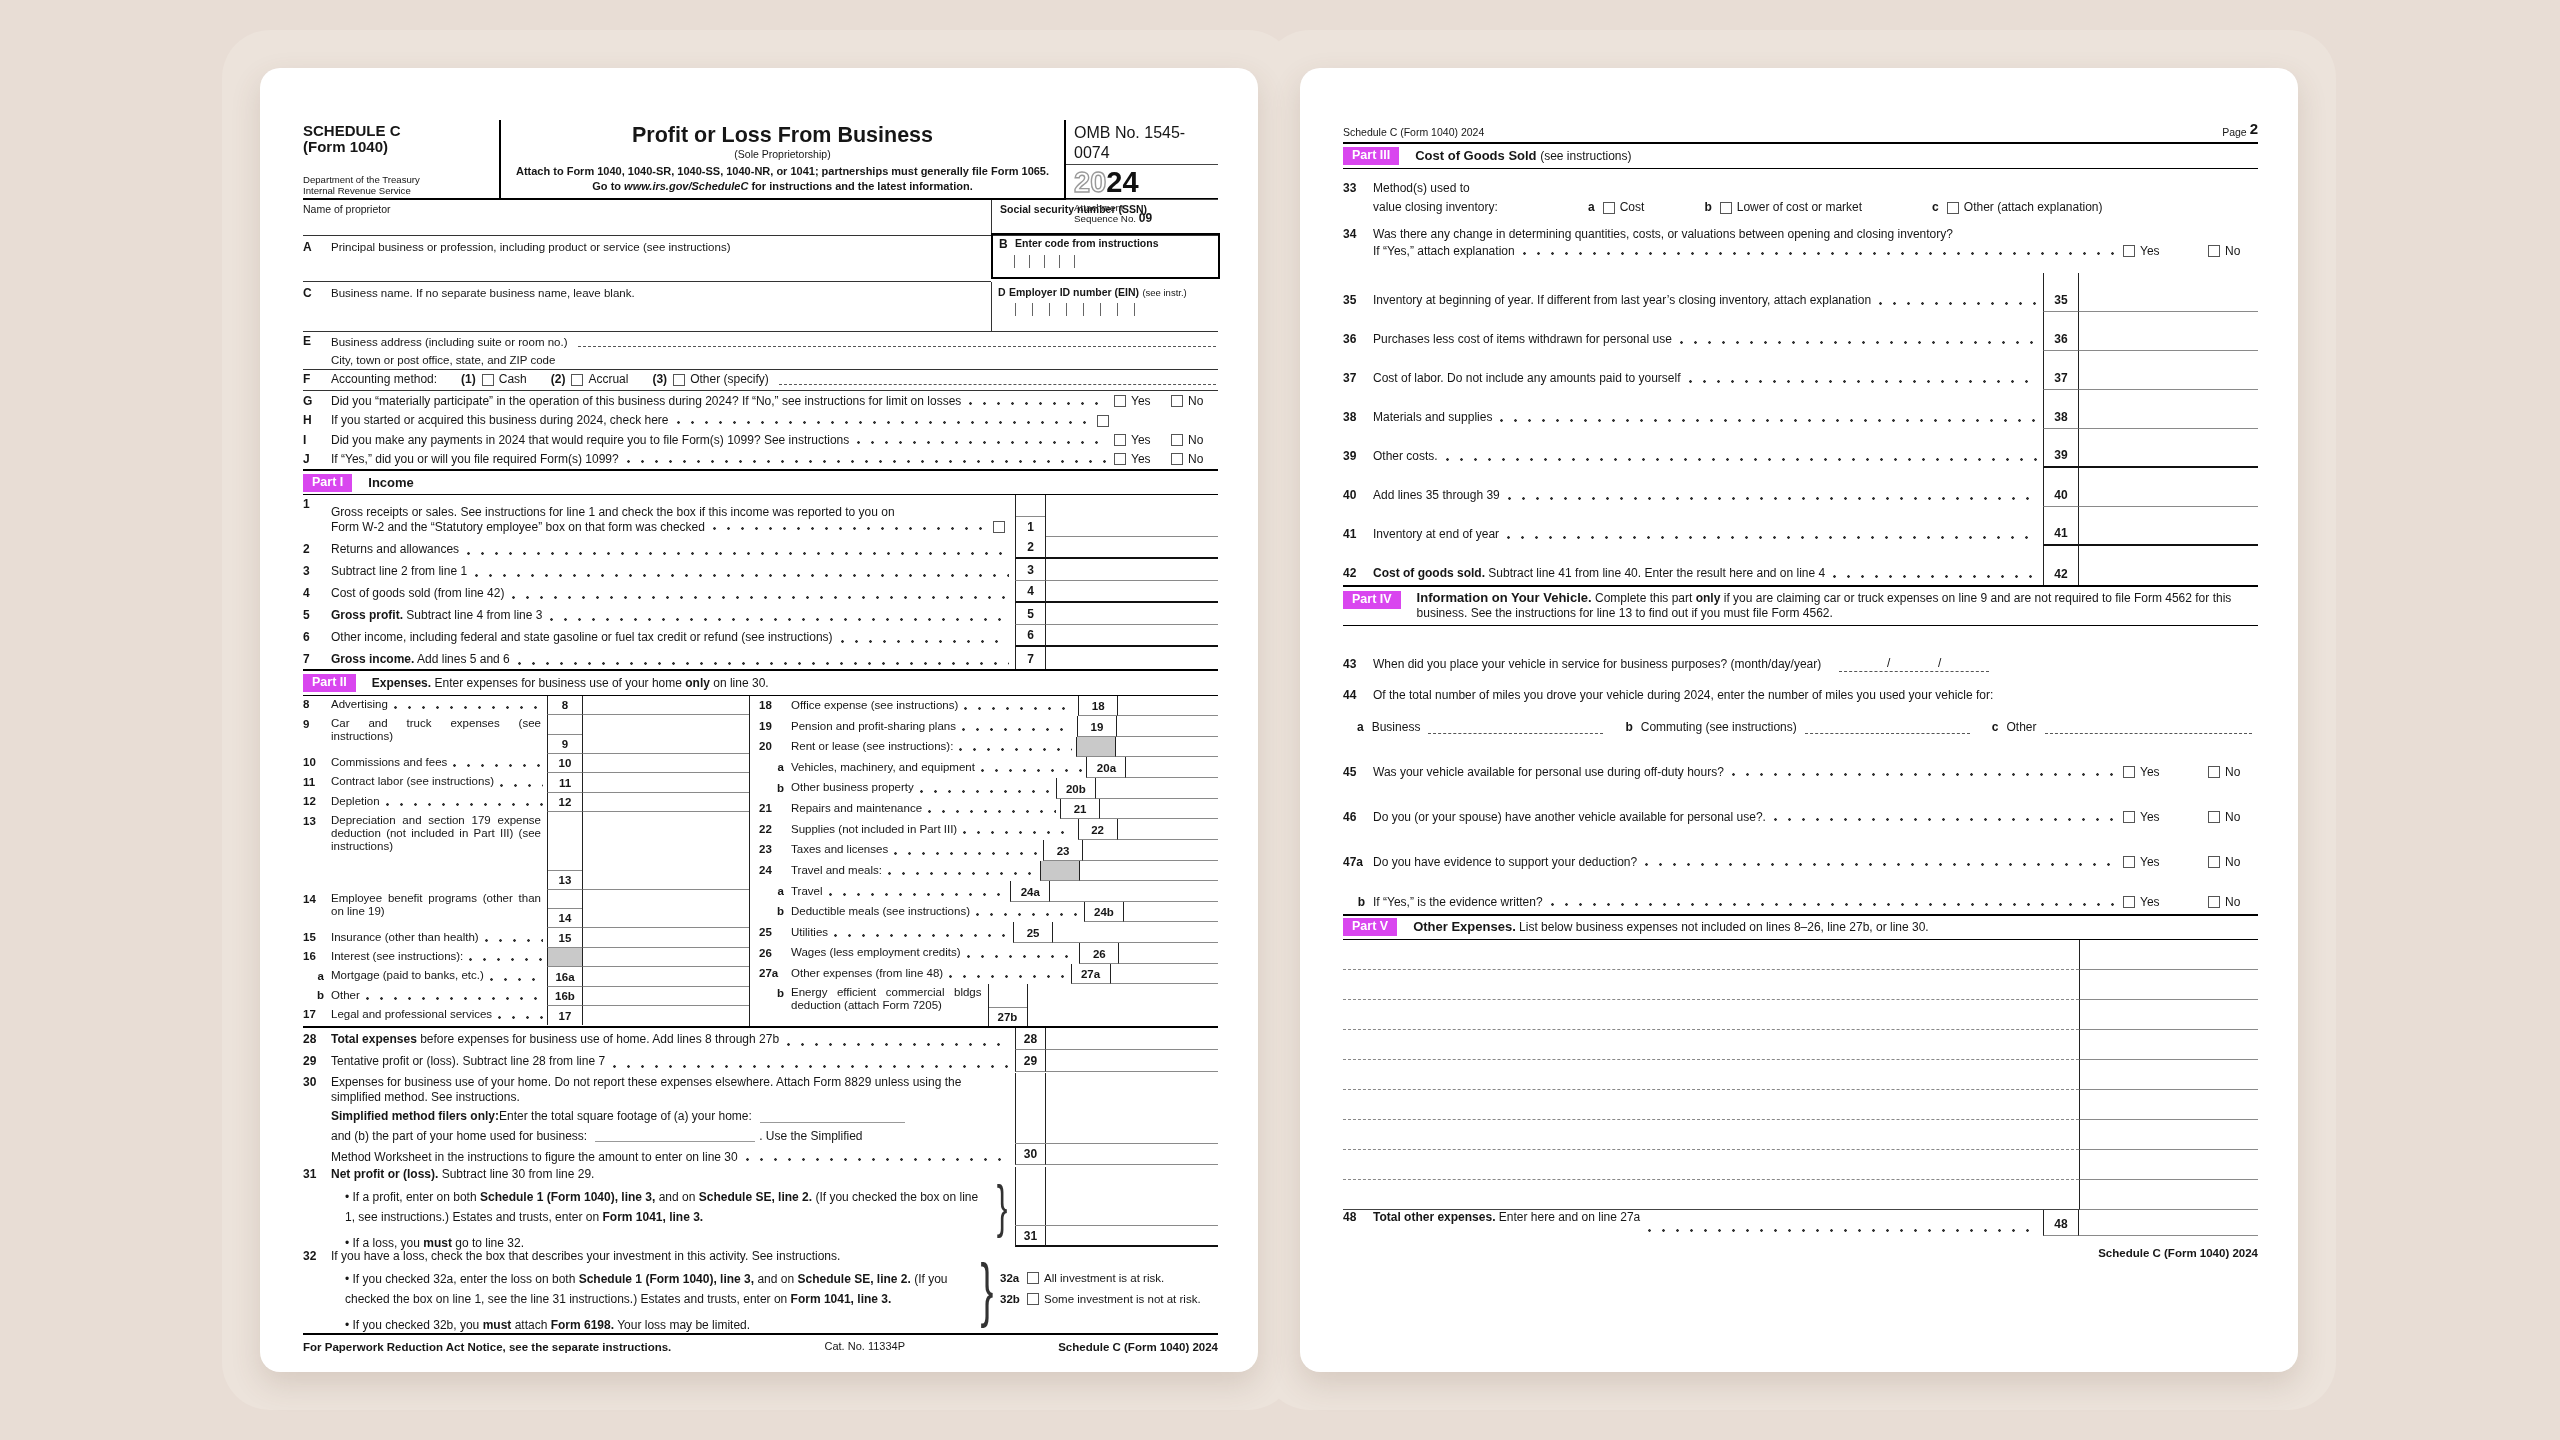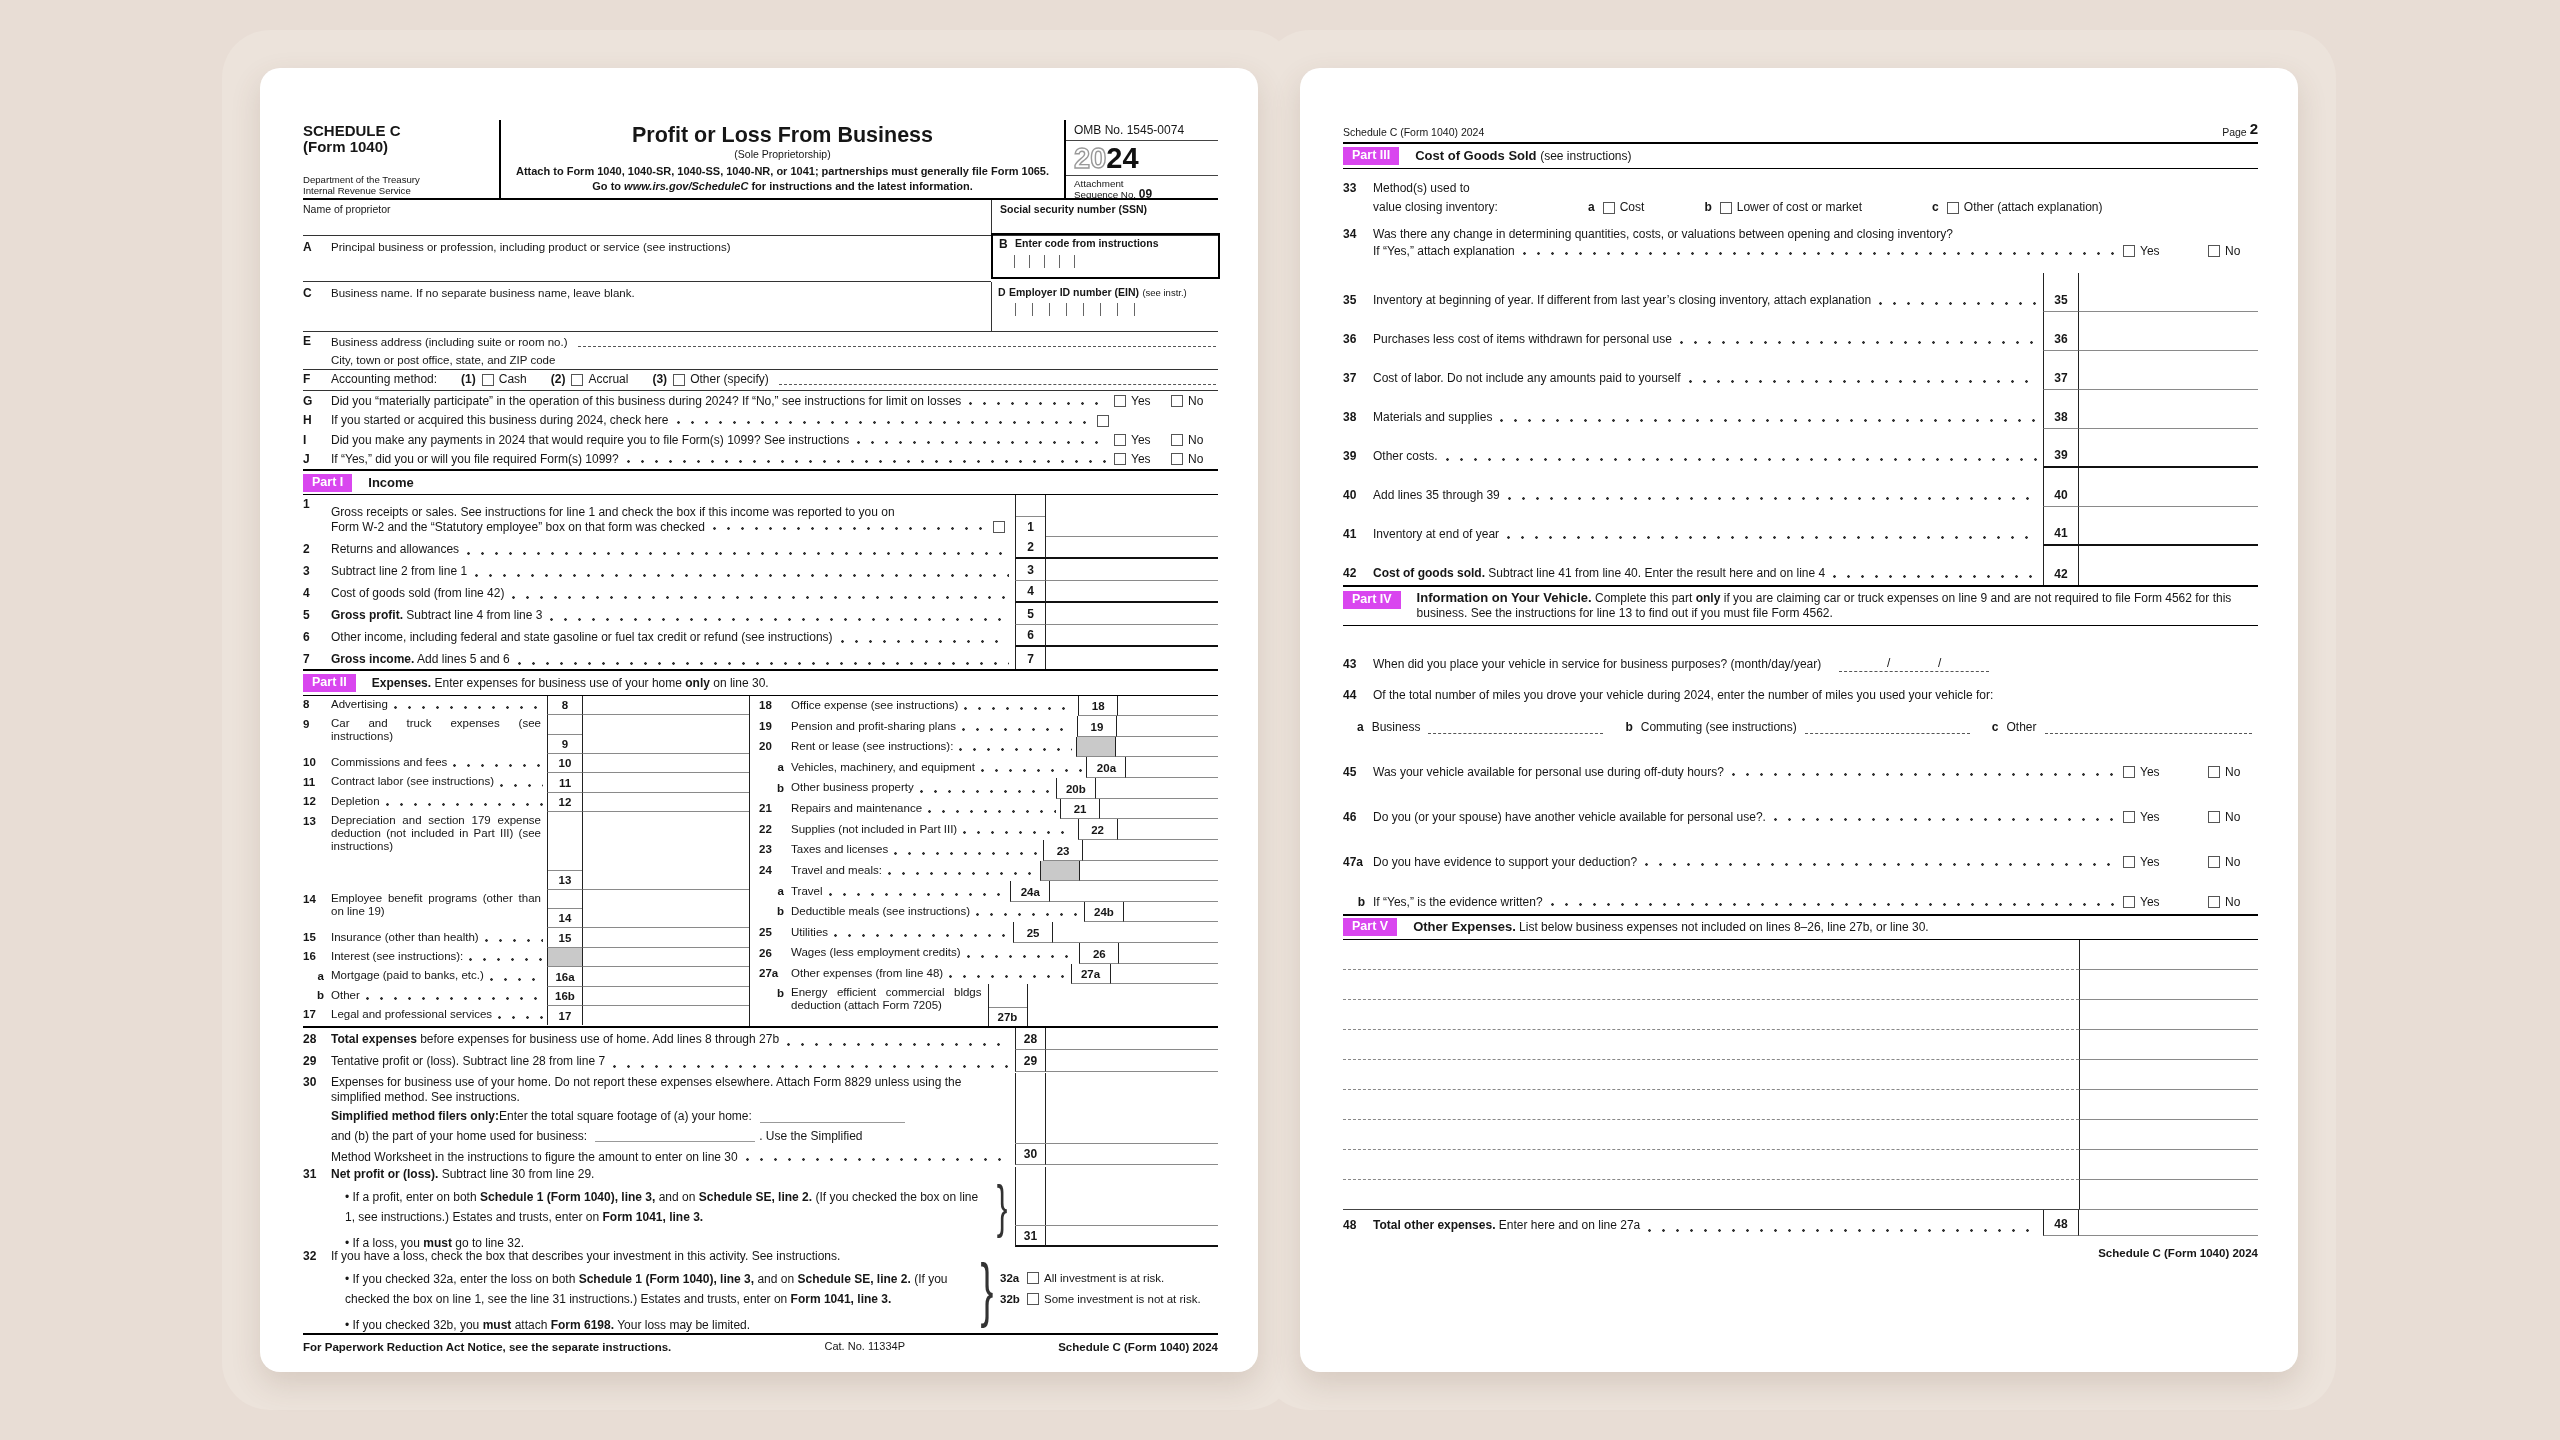--- a/index.html
+++ b/index.html
@@ -15,21 +15,21 @@
 .h1t{font-size:15px;line-height:16px}
 .dept{font-size:9.6px;line-height:11px}
 .gap{flex:1}
 .hc{flex:1;border-left:2.2px solid #000;border-right:2.2px solid #000;text-align:center;display:flex;flex-direction:column;padding:2px 8px}
 .title{font-size:21.5px;font-weight:700}
 .subt{font-size:10.5px}
 .att{font-size:11px;font-weight:700;margin-top:4px}
 .goto{font-size:11px;font-weight:700;margin-top:2px}
 .goto i{font-style:italic}
 .hr2{width:152px;display:flex;flex-direction:column}
-.omb{font-size:12px;padding:3px 0 2px 8px;border-bottom:1px solid #444}
+.omb{font-size:16px;padding:3px 0 2px 8px;border-bottom:1px solid #444}
 .year{padding-left:8px;border-bottom:1px solid #444;font-size:29px;font-weight:700;line-height:34px;height:36px}
 .y0{color:#fff;-webkit-text-stroke:1.4px #999}
 .y1{color:#111}
 .attx{font-size:9.8px;padding:2px 0 0 8px;line-height:11px}
 .seqn{font-size:12px}
 
 .sm{font-size:10.5px}
 .xs{font-size:9.5px}
 .t11{font-size:11.5px}
 .nrow{display:flex;border-bottom:1px solid #333;height:36px}
@@ -151,21 +151,21 @@
 .dateb{width:150px;display:flex;border-bottom:1px dashed #555;justify-content:space-evenly;margin-left:18px}
 .fill{flex:1}
 .q44{margin-top:16px;display:flex}
 .q44b{display:flex;align-items:flex-end;height:32px}
 .db2{border-bottom:1px dashed #555;height:12px;margin:0 6px 1px 8px}
 .qv{display:flex;align-items:flex-end;height:45px}
 .pv{display:flex;height:30px}
 .pvd{flex:1;border-bottom:1px dashed #888;align-self:stretch}
 .pvd.sol{border-bottom:1px solid #444}
 .pva{flex:0 0 179px;border-left:1px solid #222;border-bottom:1px solid #8a8a8a;align-self:stretch}
-.r48{display:flex;align-items:flex-end;height:26px}
+.r48{display:flex;align-items:flex-start;height:26px}
 .r48 .ln2{padding-bottom:3px}
 .f2{display:flex;justify-content:flex-end;font-weight:700;font-size:11.5px;margin-top:10px}
 </style>
 </head>
 <body>
 
 <div class="halo" style="left:222px"></div>
 <div class="halo" style="left:1262px"></div>
 
 <div class="page" style="left:260px">

